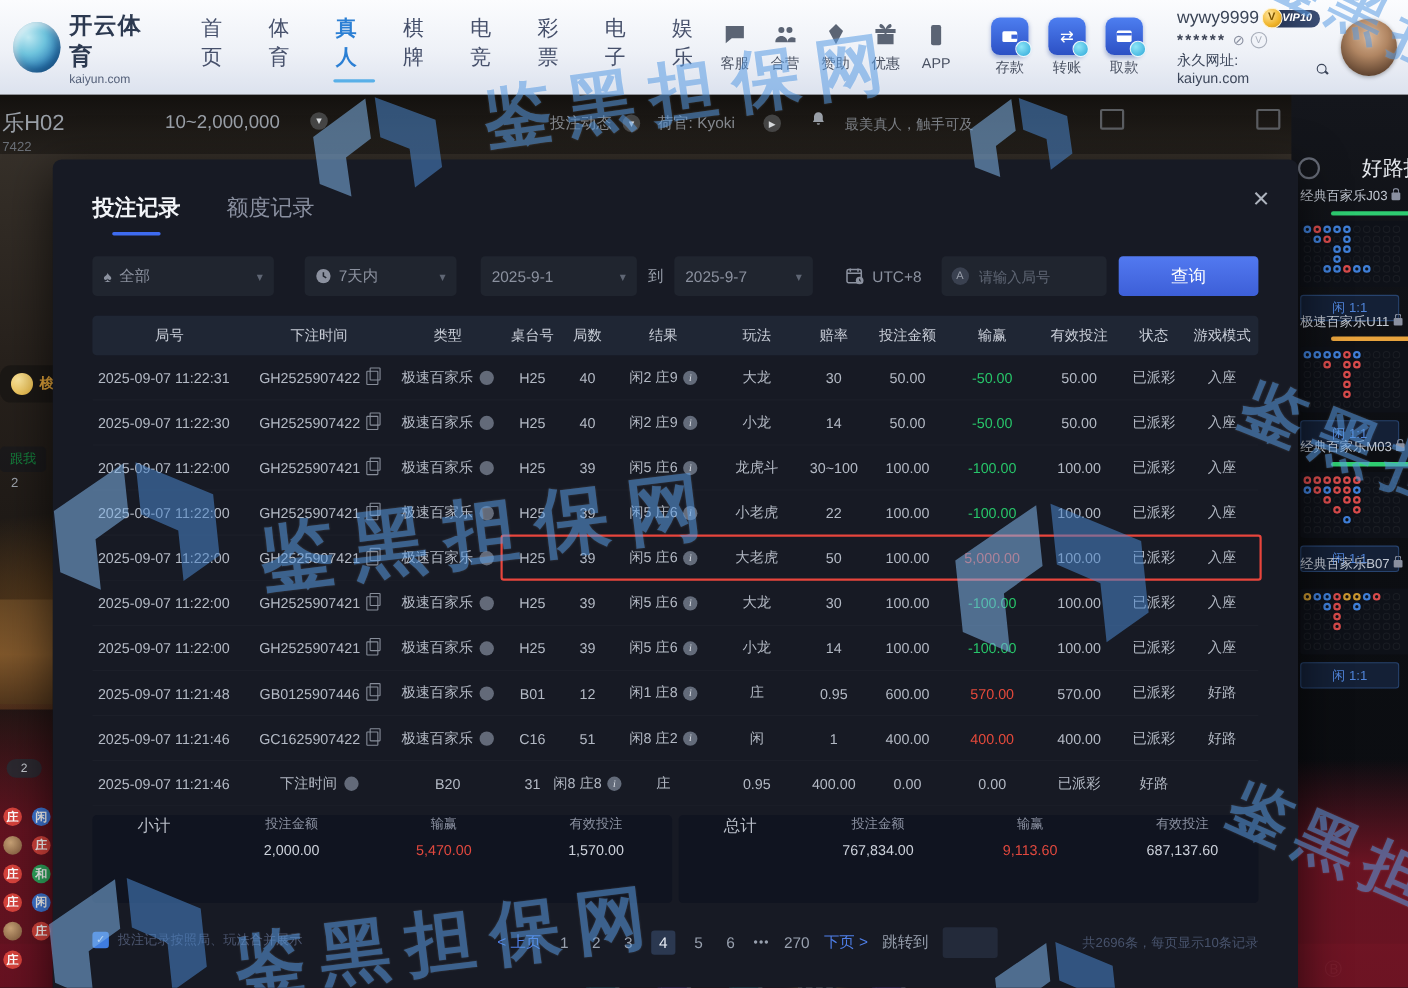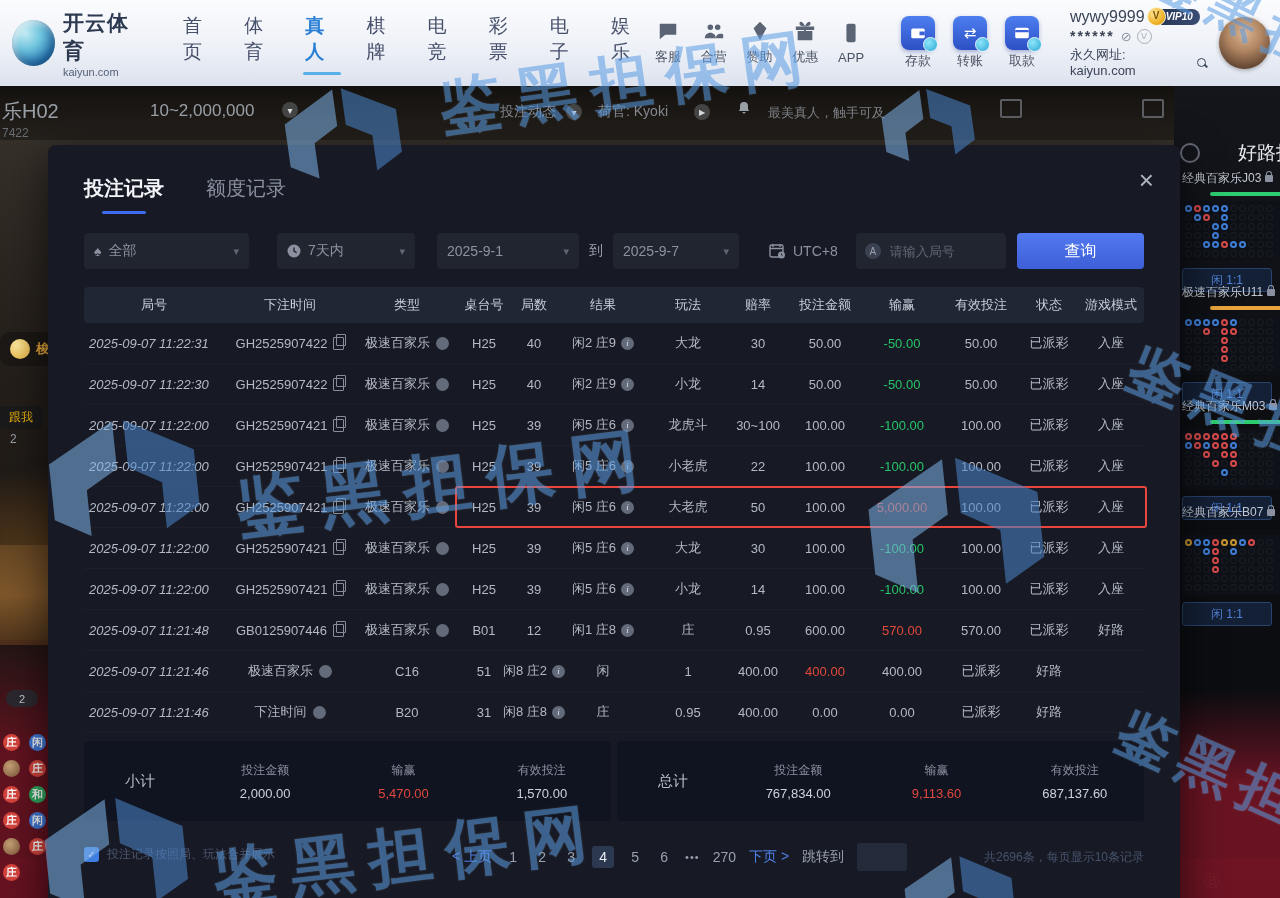--- a/index.html
+++ b/index.html
@@ -121,21 +121,21 @@
     background:linear-gradient(180deg,rgba(70,18,24,.15),rgba(110,18,34,.85) 45%);}
   .red-right{position:absolute;right:0;top:690px;width:102px;bottom:0;z-index:6;
     background:linear-gradient(180deg,rgba(90,15,30,0),rgba(115,20,36,.9) 45%);}
   .wood-left{position:absolute;left:0;top:545px;width:48px;height:100px;z-index:5;opacity:.85;
     background:linear-gradient(180deg,#6a4a26,#8a5e2e 50%,#56381c);}
   .bubble{position:absolute;left:0;top:332px;z-index:7;background:rgba(26,23,20,.88);border-radius:10px;
     padding:7px 10px;display:flex;align-items:center;gap:6px;}
   .emoji{width:20px;height:20px;border-radius:50%;background:radial-gradient(circle at 35% 30%,#ffe9a0,#e8b43a);}
   .bubble-t{color:#e8a83c;font-weight:bold;font-size:13px;white-space:nowrap;}
   .follow{position:absolute;left:0;top:406px;z-index:7;background:rgba(25,25,28,.8);border-radius:4px;
-    padding:3px 9px;color:#eab308;font-size:12px;}
+    padding:3px 9px;color:#15803d;font-size:12px;}
   .fcount{position:absolute;left:10px;top:432px;z-index:7;color:#9aa0a8;font-size:12px;}
   .cnt-pill{position:absolute;left:6px;top:690px;z-index:7;width:32px;height:17px;border-radius:9px;
     background:rgba(40,44,52,.85);color:#c6cad0;font-size:11px;display:flex;align-items:center;justify-content:center;}
   .badges{position:absolute;left:3px;top:734px;z-index:7;}
   .b-row{display:flex;gap:9px;margin-bottom:9px;align-items:center;}
   .bdg{width:17px;height:17px;border-radius:50%;color:#fff;font-size:11px;font-weight:bold;
     display:flex;align-items:center;justify-content:center;}
   .bg-r{background:#d6433c;} .bg-b{background:#3f78d8;} .bg-g{background:#2faa5f;}
   .bg-av{background:radial-gradient(circle at 40% 35%,#c8a276,#7a5438);}
   .hide{visibility:hidden;}
@@ -166,33 +166,33 @@
   .search input{background:transparent;border:none;outline:none;color:#aeb4c0;font-size:13px;width:108px;margin-left:7px;}
   .search input::placeholder{color:#5f6674;}
   .qbtn{margin-left:auto;width:127px;height:36px;border:none;border-radius:4px;color:#fff;font-size:16px;cursor:pointer;
     background:linear-gradient(180deg,#5279f0,#3d5fd8);}
   .thead,.t-row{display:grid;grid-template-columns:140px 132px 102px 52px 48px 90px 80px 60px 74px 80px 78px 58px 66px;}
   .thead{position:absolute;top:142px;left:36px;width:1060px;height:36px;background:#1f2634;border-radius:4px;
     color:#c9ced8;font-size:13px;}
   .thead>div,.t-row>div{display:flex;align-items:center;justify-content:center;white-space:nowrap;}
   .tbody{position:absolute;top:178px;left:36px;width:1060px;}
   .t-row{height:40px;color:#b3b9c4;font-size:13px;border-bottom:1px solid rgba(255,255,255,.025);position:relative;}
-  .t-row>div:first-child{justify-content:flex-start;padding-left:5px;font-style:italic;}
+  .t-row>div:first-child{justify-content:flex-start;padding-left:5px;}
   .neg{color:#27c469;} .pos{color:#e3493b;} .zero{color:#b3b9c4;}
   .t-row.hl::after{content:"";position:absolute;left:371px;right:-3px;top:-1px;bottom:-1px;
     border:2px solid #e8453c;border-radius:3px;}
   .cp{width:9px;height:11px;border:1px solid #878d99;border-radius:1px;margin-left:6px;position:relative;background:#171a24;cursor:pointer;}
   .cp::before{content:"";position:absolute;left:2px;top:-4px;width:8px;height:10px;border:1px solid #878d99;border-radius:1px;}
   .gdot{width:13px;height:13px;border-radius:50%;background:#717988;margin-left:6px;opacity:.85;flex:none;}
   .inf{width:13px;height:13px;border-radius:50%;background:#636b7a;color:#dfe3ea;margin-left:5px;flex:none;
     display:inline-flex;align-items:center;justify-content:center;font-size:9px;font-style:italic;
     font-family:"Liberation Serif",serif;cursor:pointer;}
   .inf::before{content:"i";}
   .summary{position:absolute;top:596px;left:36px;width:1060px;display:flex;gap:6px;}
-  .sum-box{flex:1;height:80px;background:#101420;border-radius:4px;display:flex;align-items:center;}
+  .sum-box{flex:1;height:80px;background:#101420;border-radius:4px;display:flex;align-items:flex-start;}
   .sum-label{width:112px;text-align:center;color:#b9bec8;font-size:15px;}
   .stat{flex:1;text-align:center;}
   .stat-l{font-size:12px;color:#8a90a0;}
   .stat-v{font-size:13px;color:#ccd1da;margin-top:7px;}
   .stat-v.red{color:#e0483e;}
   .footer{position:absolute;top:698px;left:36px;width:1060px;height:30px;}
   .chk-wrap{position:absolute;left:0;top:3px;display:flex;align-items:center;}
   .chk{width:15px;height:15px;border-radius:3px;background:#3f7de0;color:#fff;font-size:10px;
     display:flex;align-items:center;justify-content:center;cursor:pointer;}
   .chk::before{content:"✓";}
@@ -1026,20 +1026,24 @@
         <div>600.00</div>
         <div class="pos">570.00</div>
         <div>570.00</div>
         <div>已派彩</div>
         <div>好路</div>
       </div>
 
       <div class="t-row">
         <div>2025-09-07 11:21:46</div>
         <div>
+          <span>GC1625907422</span>
+          <span class="cp"></span>
+        </div>
+        <div>
           <span>极速百家乐</span>
           <span class="gdot"></span>
         </div>
         <div>C16</div>
         <div>51</div>
         <div>
           <span>闲8 庄2</span>
           <span class="inf"></span>
         </div>
         <div>闲</div>

